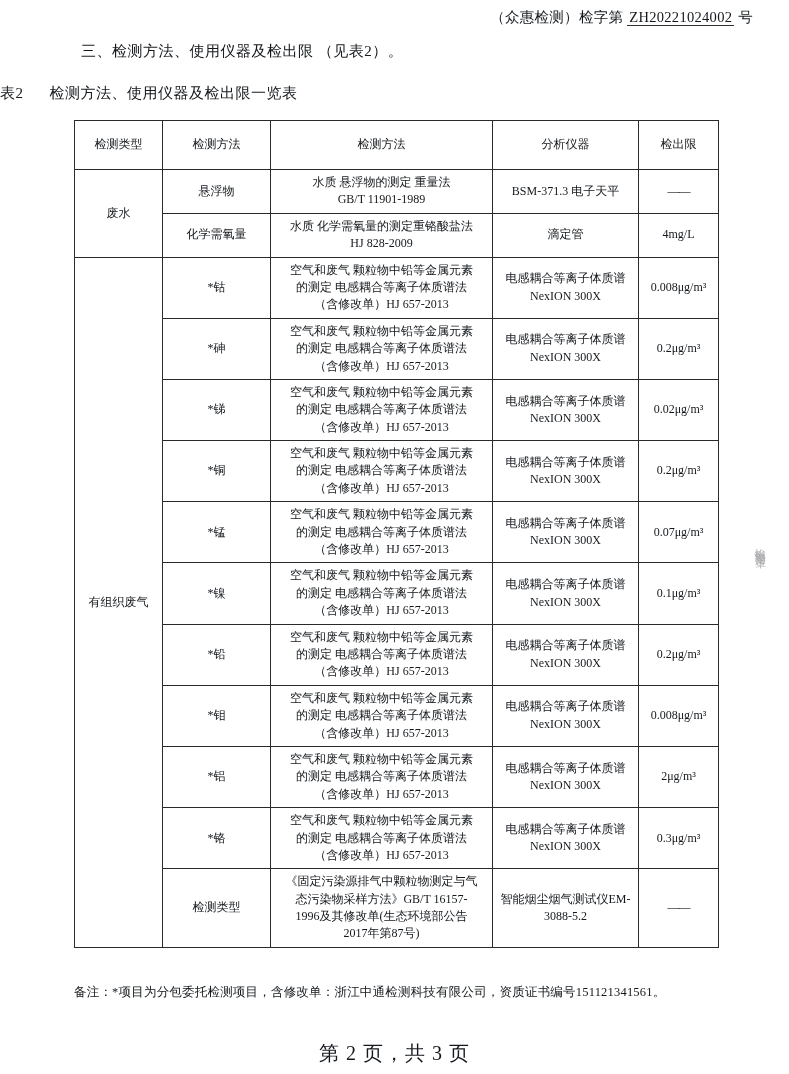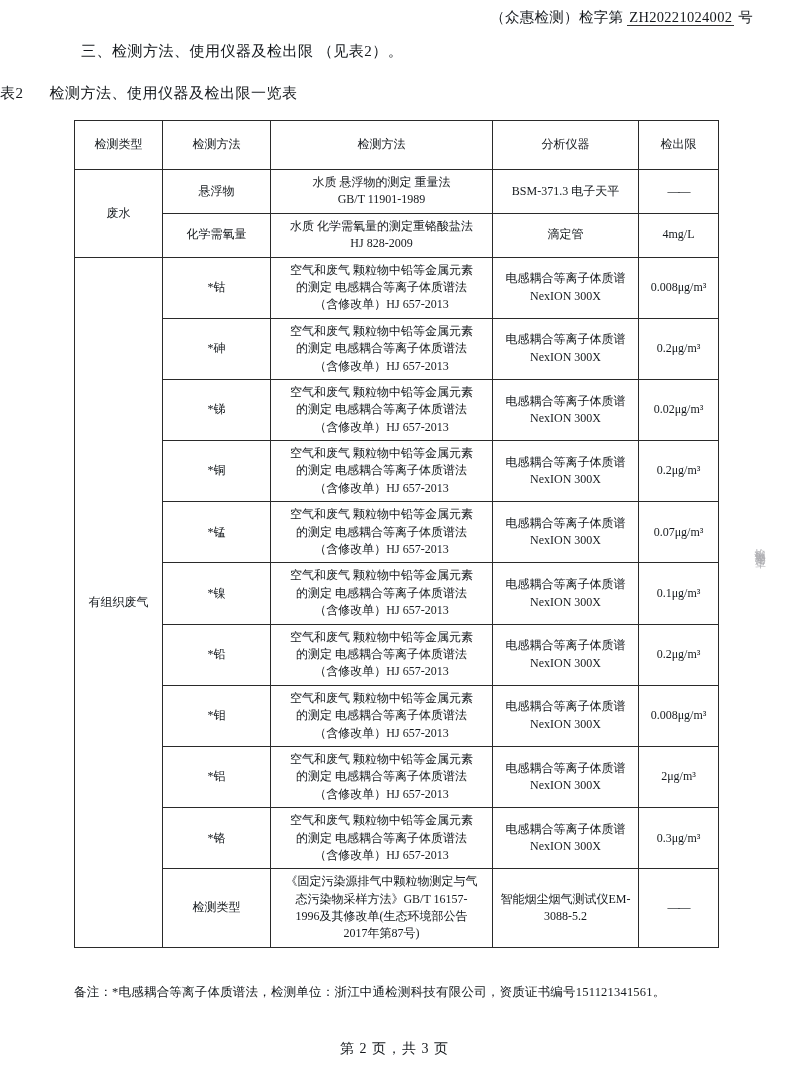--- a/index.html
+++ b/index.html
@@ -111,21 +111,21 @@
     font-size: 12.5px;
     letter-spacing: 0.2px;
     white-space: nowrap;
   }
   .footer {
     position: absolute;
     top: 1040px;
     left: 0;
     width: 789px;
     text-align: center;
-    font-size: 14px;
+    font-size: 20px;
     letter-spacing: 1px;
   }
   .stamp {
     position: absolute;
     top: 540px;
     left: 752px;
     width: 58px;
     height: 118px;
     opacity: 0.55;
     pointer-events: none;
@@ -286,21 +286,21 @@
 态污染物采样方法》GB/T 16157-
 1996及其修改单(生态环境部公告
 2017年第87号)</td>
         <td class="instr">智能烟尘烟气测试仪EM-
 3088-5.2</td>
         <td class="limit dash">——</td>
       </tr>
     </tbody>
   </table>
 
-  <div class="note">备注：*电感耦合等离子体质谱法，检测单位：浙江中通检测科技有限公司，资质证书编号151121341561。</div>
+  <div class="note">备注：*项目为分包委托检测项目，含修改单：浙江中通检测科技有限公司，资质证书编号151121341561。</div>
 
   <div class="stamp">
     <div class="stamp-txt">检测专用章</div>
   </div>
 
   <div class="footer">第 2 页，共 3 页</div>
 
 </div>
 
 </body></html>

